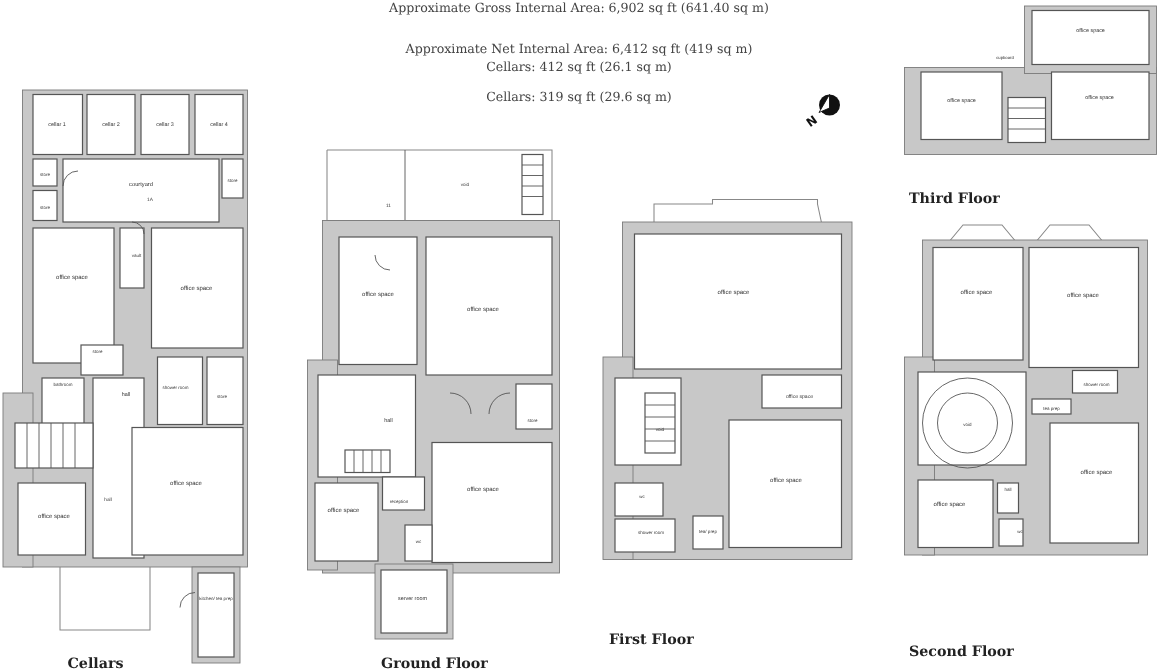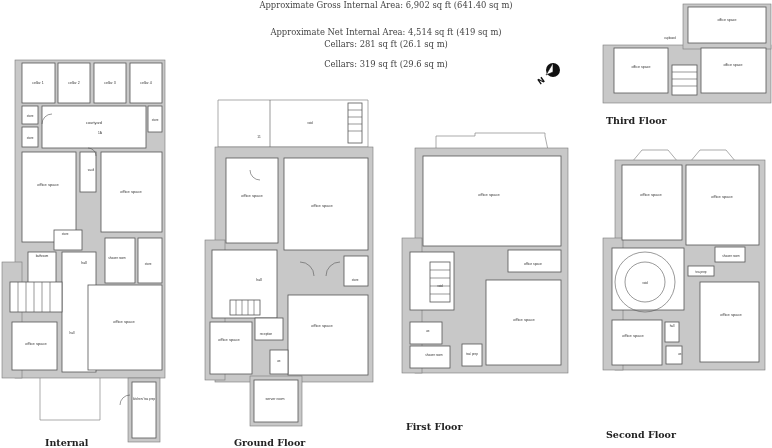--- a/index.html
+++ b/index.html
@@ -11,22 +11,22 @@
   .w{fill:#c8c8c8;stroke:#7a7a7a;stroke-width:0.6;}
   .r{fill:#ffffff;stroke:#555;stroke-width:0.8;}
   .ln{fill:none;stroke:#555;stroke-width:0.6;}
   .ext{fill:none;stroke:#888;stroke-width:0.7;}
 </style>
 </head>
 <body>
 
 <div class="hdr" style="top:0px;">Approximate Gross Internal Area: 6,902 sq ft (641.40 sq m)</div>
 <div class="hdr" style="top:12px;margin-top:47px;">Cellars: 319 sq ft (29.6 sq m)</div>
-<div class="hdr" style="top:27px;">Approximate Net Internal Area: 4,514 sq ft (419 sq m)</div>
-<div class="hdr" style="top:39px;">Cellars: 281 sq ft (26.1 sq m)</div>
+<div class="hdr" style="top:27px;">Approximate Net Internal Area: 6,412 sq ft (419 sq m)</div>
+<div class="hdr" style="top:39px;">Cellars: 412 sq ft (26.1 sq m)</div>
 
 <svg width="772" height="448" viewBox="0 0 772 448">
 
   <g>
 
     <rect class="w" x="15" y="60" width="150" height="318"></rect>
     <rect class="w" x="2" y="262" width="20" height="116"></rect>
 
     <rect class="r" x="22" y="63" width="33" height="40"></rect>
     <rect class="r" x="58" y="63" width="32" height="40"></rect>
@@ -205,17 +205,17 @@
     <text class="rl" font-size="2.8" x="670" y="39">cupboard</text>
   </g>
 
   <g transform="translate(548,73)">
     <circle cx="5" cy="-3" r="7" fill="#111"></circle>
     <path d="M5 -10 L-2 2 L5 -1 Z" fill="#ffffff" stroke="#111" stroke-width="0.6"></path>
     <text x="-8" y="12" font-size="8" font-weight="bold" fill="#111" font-family="'DejaVu Sans',sans-serif" transform="rotate(-35 -8 12)">N</text>
   </g>
 </svg>
 
-<div class="floor-title" style="left:45px;top:437px;">Internal</div>
-<div class="floor-title" style="left:234px;top:437px;">Ground Floor</div>
+<div class="floor-title" style="left:45px;top:437px;">Cellars</div>
+<div class="floor-title" style="left:254px;top:437px;">Ground Floor</div>
 <div class="floor-title" style="left:406px;top:421px;">First Floor</div>
 <div class="floor-title" style="left:606px;top:429px;">Second Floor</div>
-<div class="floor-title" style="left:606px;top:115px;">Third Floor</div>
+<div class="floor-title" style="left:606px;top:127px;">Third Floor</div>
 
 </body></html>

